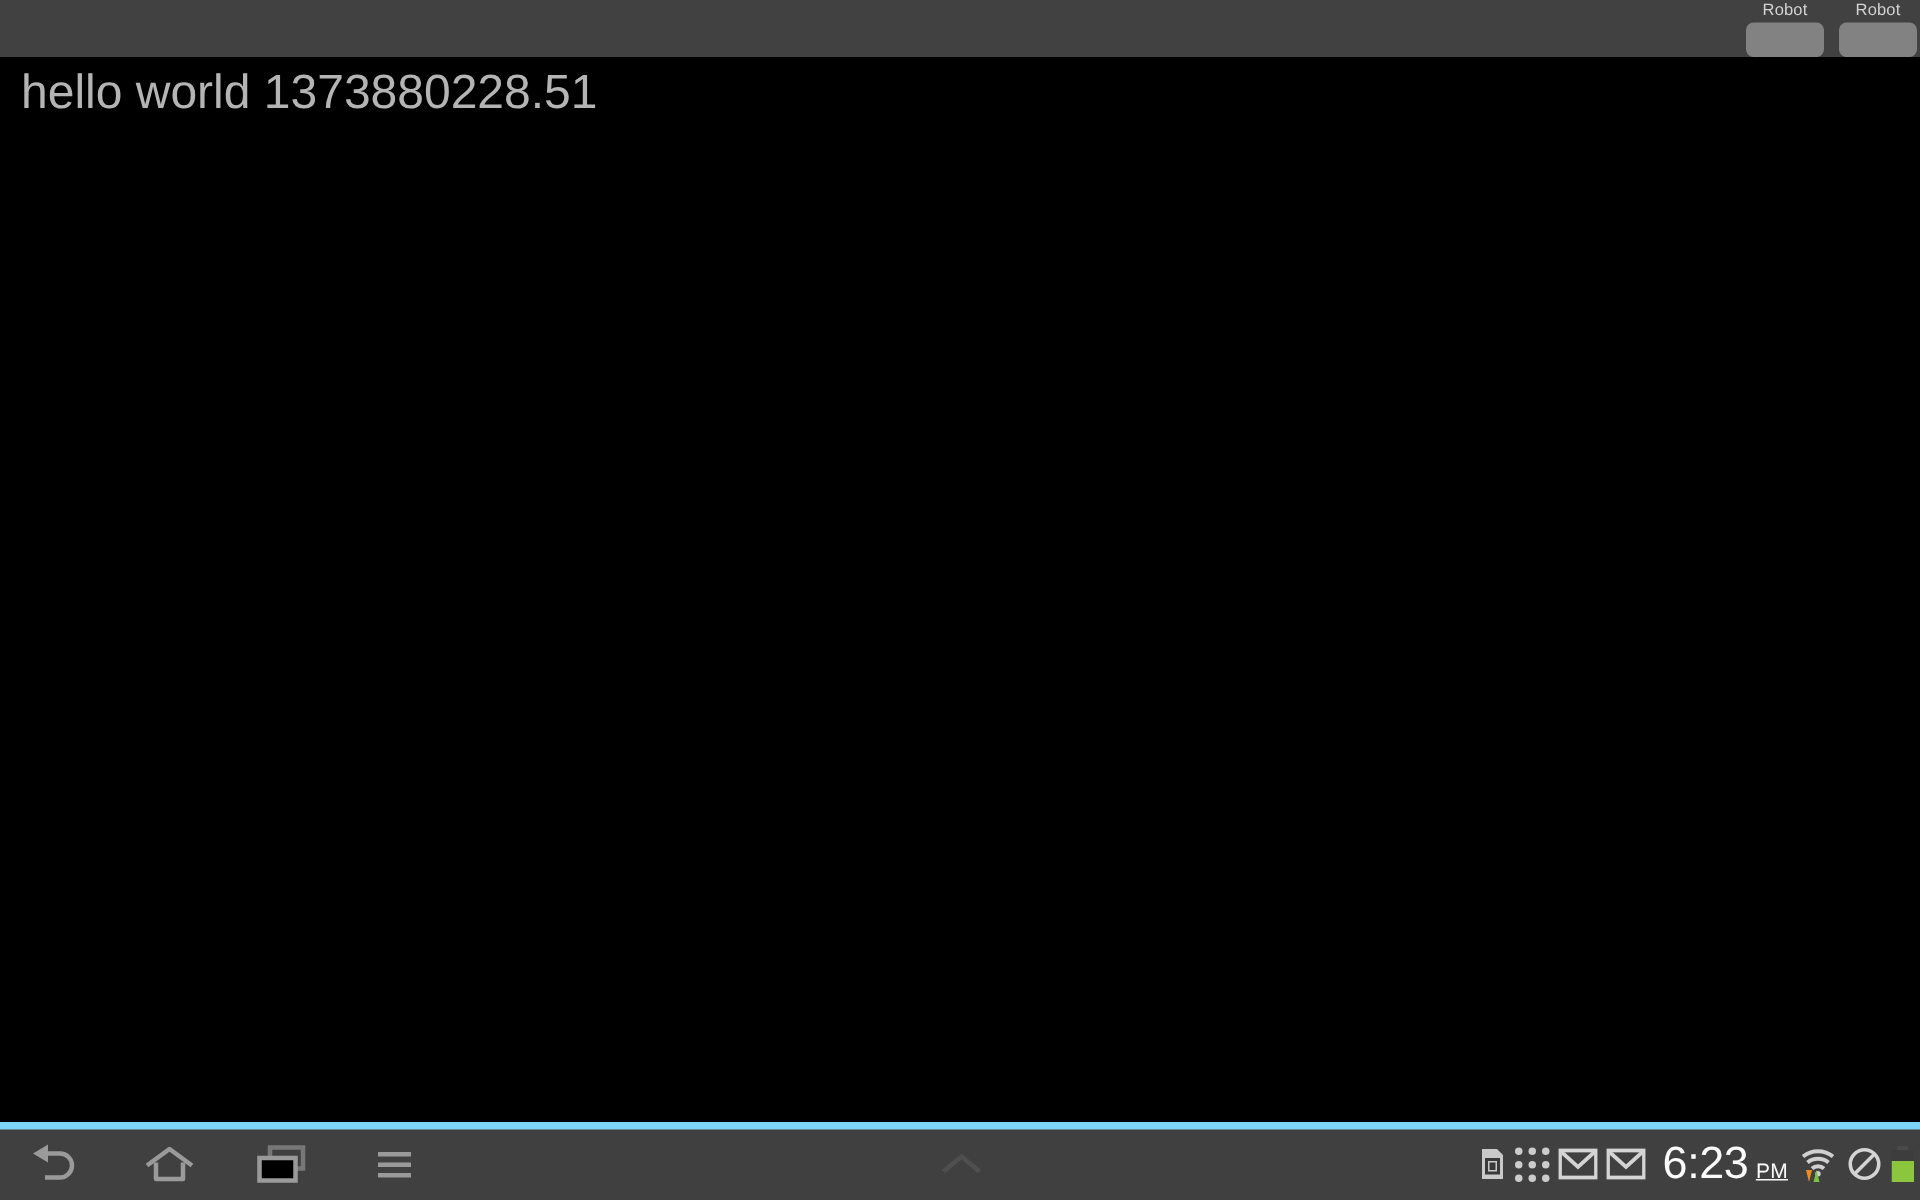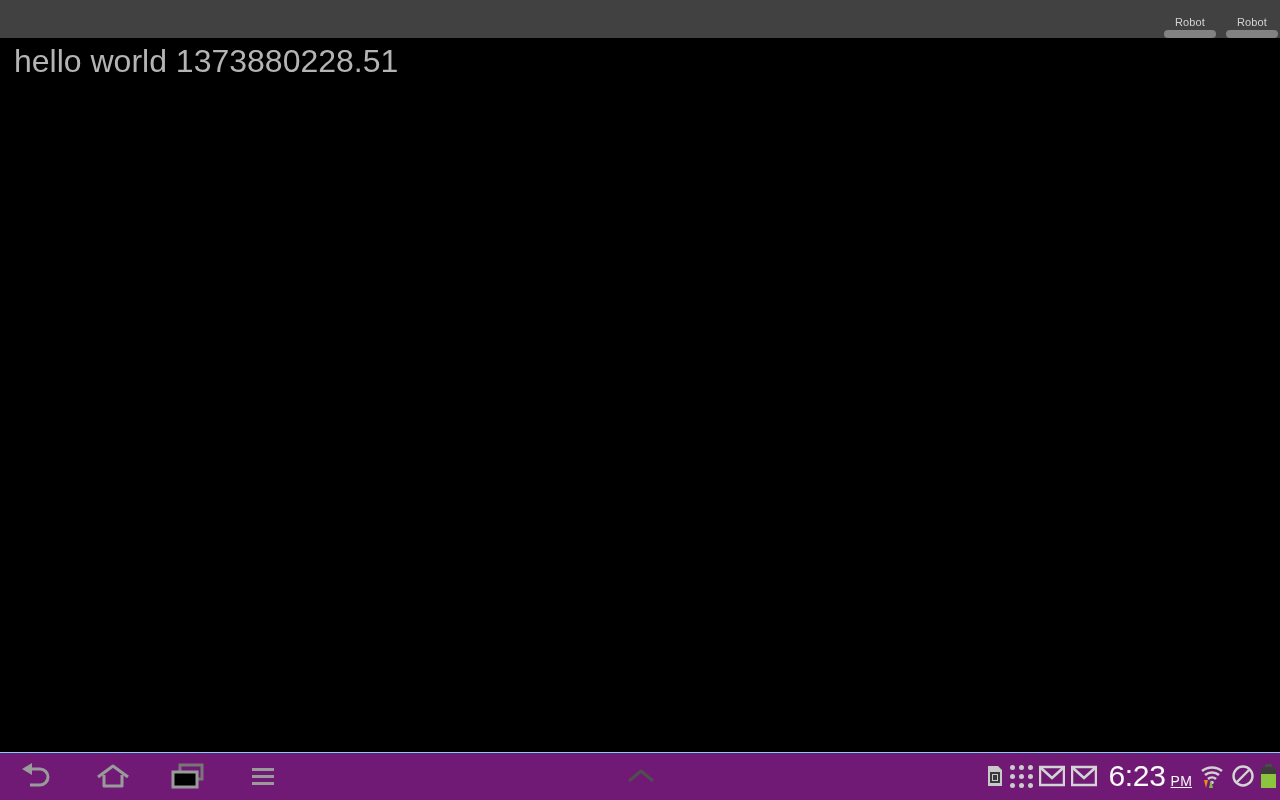--- a/index.html
+++ b/index.html
@@ -49,21 +49,21 @@
     margin-left: 6px;
     display: flex;
     flex-direction: column;
     align-items: center;
   }
 
   .top-tab-label {
     font-size: 11px;
     line-height: 12px;
     color: #d2d2d2;
-    padding-top: 16px;
+    padding-top: 1px;
     letter-spacing: 0.1px;
     white-space: nowrap;
   }
 
   .top-tab-body {
     width: 52px;
     height: 23px;
     margin-top: 2px;
     background: #828282;
     border-radius: 5px;
@@ -91,22 +91,22 @@
     font-weight: 400;
   }
 
   
   .nav-bar {
     position: absolute;
     left: 0;
     bottom: 0;
     width: 1280px;
     height: 47px;
-    background: #701a75;
-    border-top: 1px solid #7dd3fc;
+    background: #404040;
+    border-top: 5px solid #7dd3fc;
   }
 
   .nav-left {
     position: absolute;
     left: 0;
     top: 0;
     height: 46px;
     display: flex;
     align-items: center;
   }

